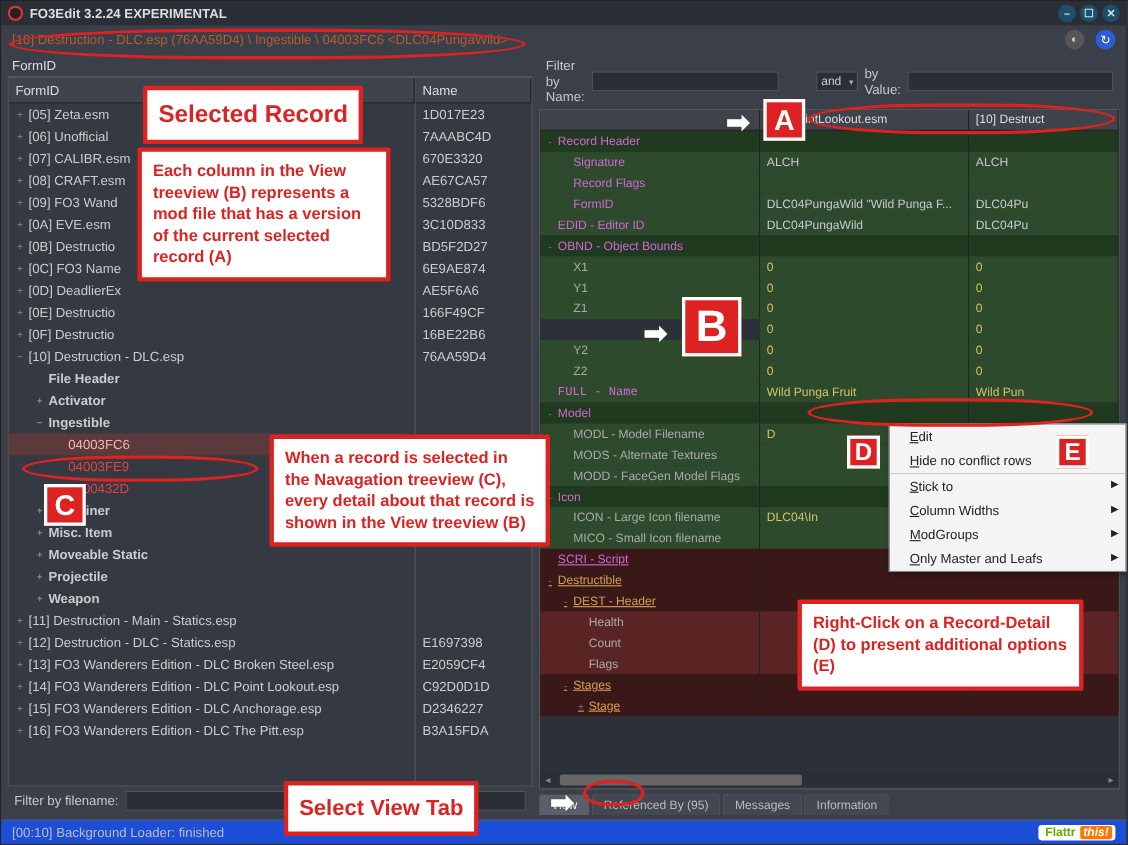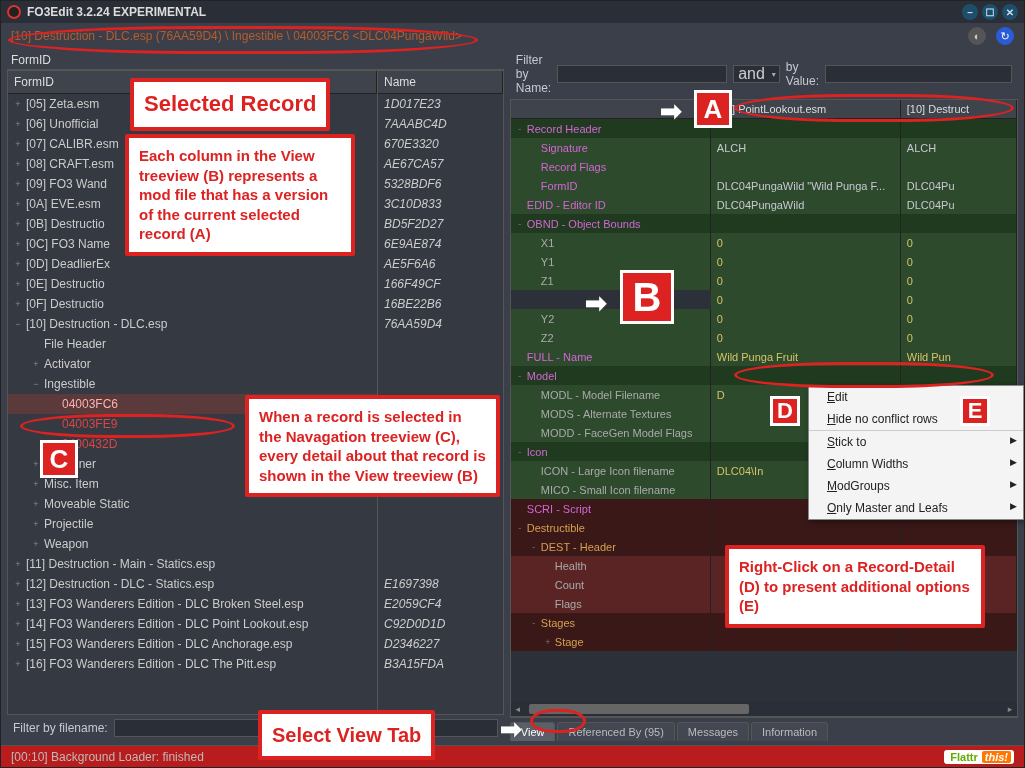--- a/index.html
+++ b/index.html
@@ -19,51 +19,51 @@
   .right { flex: 1; display: flex; flex-direction: column; min-height:0; }
   .formid-label { background:#3a3f4a; padding:4px 4px 2px 4px; color:#ddd; border-bottom:1px solid #555; }
   .tree-panel { flex:1; background:#353942; border:1px solid #555; display:flex; min-height:0; }
   .tree-col-head { display:flex; background:#3f434c; border-bottom:1px solid #222; font-size:12px; color:#ddd; }
   .tree-col-head div { padding:4px 6px; border-right:1px solid #222; }
   .tree-scroll { flex:1; overflow:hidden; }
   .left-tree { width:370px; border-right:1px solid #555; display:flex; flex-direction:column; }
   .name-col { flex:1; display:flex; flex-direction:column; }
   .row { height:20px; display:flex; align-items:center; padding:0 4px; white-space:nowrap; overflow:hidden; color:#ccc; }
   .row .expander { width:12px; text-align:center; color:#888; margin-right:2px; font-size:9px; }
-  .row.indent1 { padding-left: 22px; }
+  .row.indent1 { padding-left: 22px; font-weight: bold; }
   .row.indent2 { padding-left: 40px; }
   .row.selected-red { color:#d44; }
   .row.selected-bg { background:#5a3a3a; color:#ffb0b0; }
-  .name-row { height:20px; display:flex; align-items:center; padding:0 6px; color:#ccc;font-style:italic; }
+  .name-row { height:20px; display:flex; align-items:center; padding:0 6px; color:#ccc; }
   .filter-bar { height:26px; display:flex; align-items:center; padding:0 6px; gap:6px; }
   .filter-input { background:#2a2e36; border:1px solid #555; height:18px; flex:1; color:#ccc; padding:0 4px; }
-  .status { height:22px; display:flex; align-items:center; padding:0 10px; color:#bbb; background:#b91c1c; border-top:1px solid #555; }
+  .status { height:22px; display:flex; align-items:center; padding:0 10px; color:#bbb; background:#1d4ed8; border-top:1px solid #555; }
   .flattr { margin-left:auto; background:#fff; color:#333; border-radius:3px; padding:1px 3px 1px 6px; font-size:11px; display:flex; align-items:center; gap:4px; font-weight:bold; }
   .flattr .green { color:#6a0; }
   .flattr .orange { background:#f70; color:#fff; padding:0 3px; border-radius:2px; font-style:italic; }
 
   .right-head { display:flex; align-items:center; padding:4px 6px; gap:6px; }
   .right-head .fi { background:#2a2e36; border:1px solid #555; height:18px; color:#ccc; padding:0 4px; }
-  .dropdown-small { background:#2a2e36; border:1px solid #555; height:18px; color:#ccc; padding:0 14px 0 4px; position:relative; font-size:16px; display:inline-flex; align-items:center;}
+  .dropdown-small { background:#2a2e36; border:1px solid #555; height:18px; color:#ccc; padding:0 14px 0 4px; position:relative; font-size:11px; display:inline-flex; align-items:center;margin-left:28px;}
   .dropdown-small::after { content:"▾"; position:absolute; right:3px; font-size:8px; color:#aaa; }
 
   .view-grid { flex:1; background:#2c3038; border:1px solid #555; display:flex; flex-direction:column; min-height:0; overflow:hidden; position:relative;}
   .vg-head { display:flex; background:#3f434c; border-bottom:1px solid #222; color:#ddd; }
   .vg-head div, .vg-row div.c { padding:3px 6px; border-right:1px solid #222; font-size:11px; overflow:hidden; white-space:nowrap; }
   .col-a { width:200px; }
   .col-b { width:190px; }
   .col-c { flex:1; }
   .vg-body { flex:1; overflow:hidden; }
   .vg-row { display:flex; height:19px; align-items:stretch; }
   .vg-row .c { display:flex; align-items:center; }
   .exp { width:10px; display:inline-block; text-align:center; color:#777; font-size:9px; margin-right:2px;}
   .bg-green { background:#2d4a2d; }
   .bg-dgreen { background:#1f3a1f; }
   .bg-red { background:#5a2424; }
-  .bg-dred { background:#3a1818; }
+  .bg-dred { background:#3a1818;text-decoration:underline; }
   .txt-mag { color:#d466d4; }
   .txt-yel { color:#d4c466; }
   .txt-orange { color:#d4a050; }
   .txt-gray {color:#aaa;}
 
   .tabs { display:flex; border-top:1px solid #555; background:#3a3f4a; height:24px; align-items:flex-end; }
   .tab { padding:3px 10px; border:1px solid #555; border-bottom:none; margin-right:2px; background:#434752; color:#bbb; font-size:11px; border-radius:3px 3px 0 0; }
   .tab.active { background:#5a5f6a; color:#fff; }
 
   
@@ -348,21 +348,21 @@
               <div class="c col-a bg-green txt-gray" style="padding-left: 18px;"><span class="exp"></span>Y2</div>
               <div class="c col-b bg-green txt-yel">0</div>
               <div class="c col-c bg-green txt-yel">0</div>
             </div>
             <div class="vg-row">
               <div class="c col-a bg-green txt-gray" style="padding-left: 18px;"><span class="exp"></span>Z2</div>
               <div class="c col-b bg-green txt-yel">0</div>
               <div class="c col-c bg-green txt-yel">0</div>
             </div>
             <div class="vg-row">
-              <div class="c col-a bg-green txt-mag" style="padding-left: 4px;"><span class="exp"></span>FULL - Name</div>
+              <div class="c col-a bg-green txt-mag" style="padding-left: 4px; font-family: Liberation Mono, monospace;"><span class="exp"></span>FULL - Name</div>
               <div class="c col-b bg-green txt-yel">Wild Punga Fruit</div>
               <div class="c col-c bg-green txt-yel">Wild Pun</div>
             </div>
             <div class="vg-row">
               <div class="c col-a bg-dgreen txt-mag" style="padding-left: 4px;"><span class="exp">-</span>Model</div>
               <div class="c col-b bg-dgreen "></div>
               <div class="c col-c bg-dgreen "></div>
             </div>
             <div class="vg-row">
               <div class="c col-a bg-green txt-gray" style="padding-left: 18px;"><span class="exp"></span>MODL - Model Filename</div>

